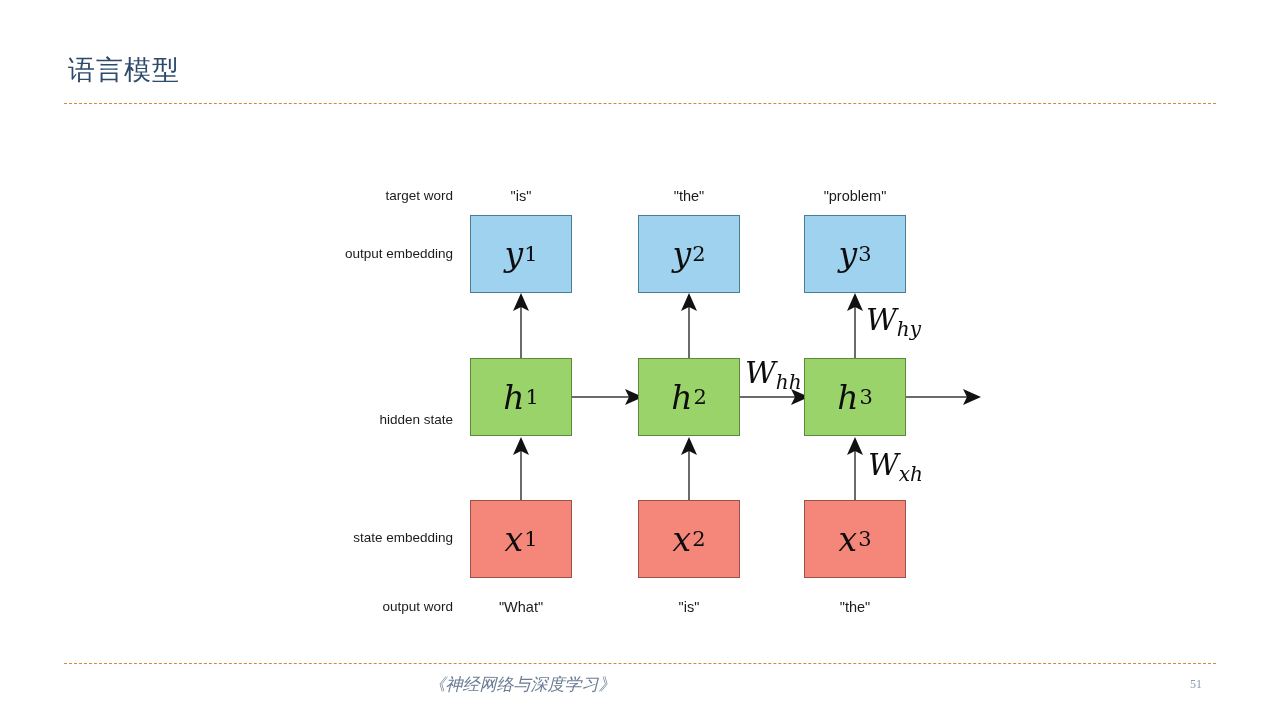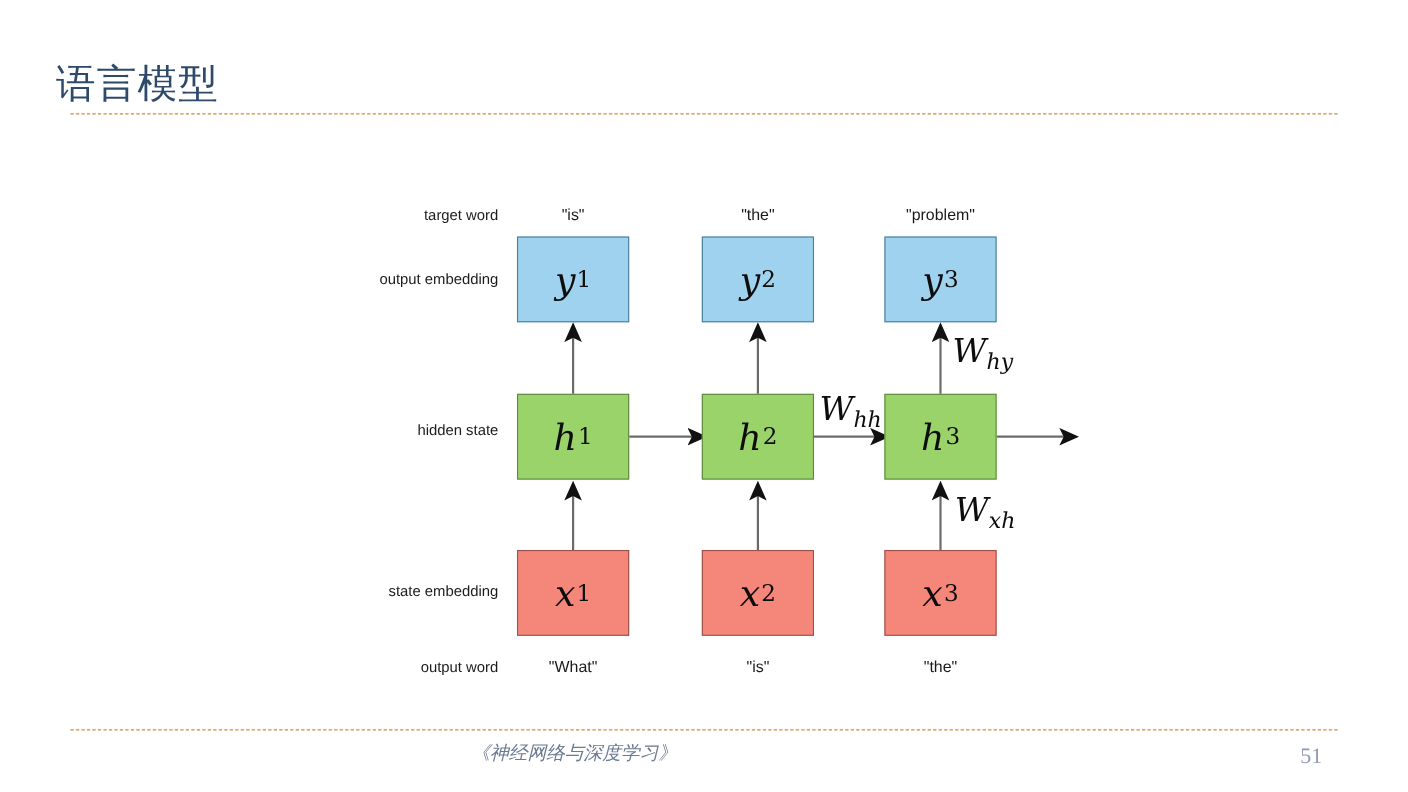--- a/index.html
+++ b/index.html
@@ -11,23 +11,23 @@
     height: 720px;
     background: #ffffff;
     font-family: "Liberation Sans", sans-serif;
     overflow: hidden;
     position: relative;
   }
 
   
   .slide-title {
     position: absolute;
-    left: 51px;
+    left: 68px;
     top: 52px;
-    font-size: 36px;
+    font-size: 27px;
     color: #2e4a6b;
     letter-spacing: 1px;
     font-family: "DejaVu Sans", "Liberation Sans", sans-serif;
     white-space: nowrap;
   }
   .title-rule {
     position: absolute;
     left: 64px;
     top: 103px;
     width: 1152px;
@@ -52,21 +52,21 @@
     text-align: center;
     font-size: 17px;
     font-style: italic;
     color: #6a7b92;
     font-family: "DejaVu Serif", "Liberation Serif", serif;
   }
   .page-number {
     position: absolute;
     right: 78px;
     top: 677px;
-    font-size: 20px;
+    font-size: 12px;
     color: #8d9bb0;
     font-family: "Liberation Serif", serif;
   }
 
   
   .diagram {
     position: absolute;
     left: 0;
     top: 0;
     width: 1280px;
@@ -82,21 +82,21 @@
   .row-label {
     position: absolute;
     right: 827px;            
     font-size: 13.5px;
     color: #1b1b1b;
     white-space: nowrap;
     font-family: "Liberation Sans", sans-serif;
   }
   .row-label.target-word    { top: 188px; }
   .row-label.output-like    { top: 246px; }
-  .row-label.hidden-state   { top: 383px; }
+  .row-label.hidden-state   { top: 412px; }
   .row-label.input-embed    { top: 530px; }
   .row-label.input-word     { top: 599px; }
 
   
   .word-caption {
     position: absolute;
     font-size: 14.5px;
     color: #1b1b1b;
     text-align: center;
     width: 160px;

